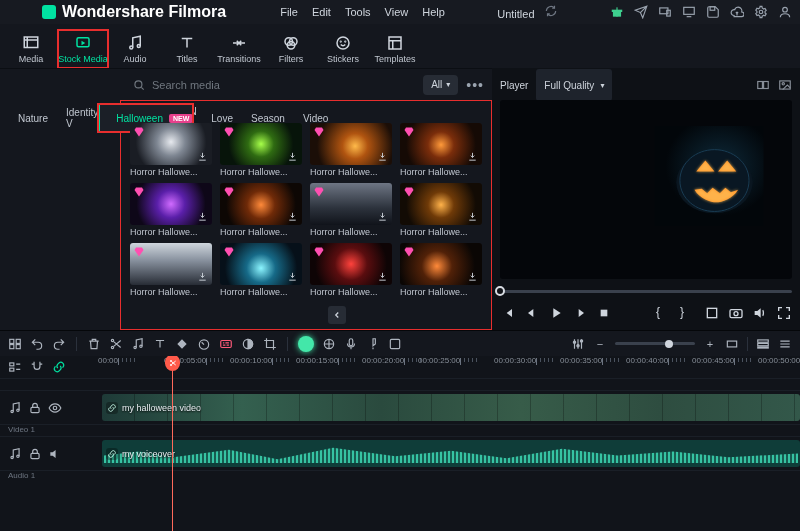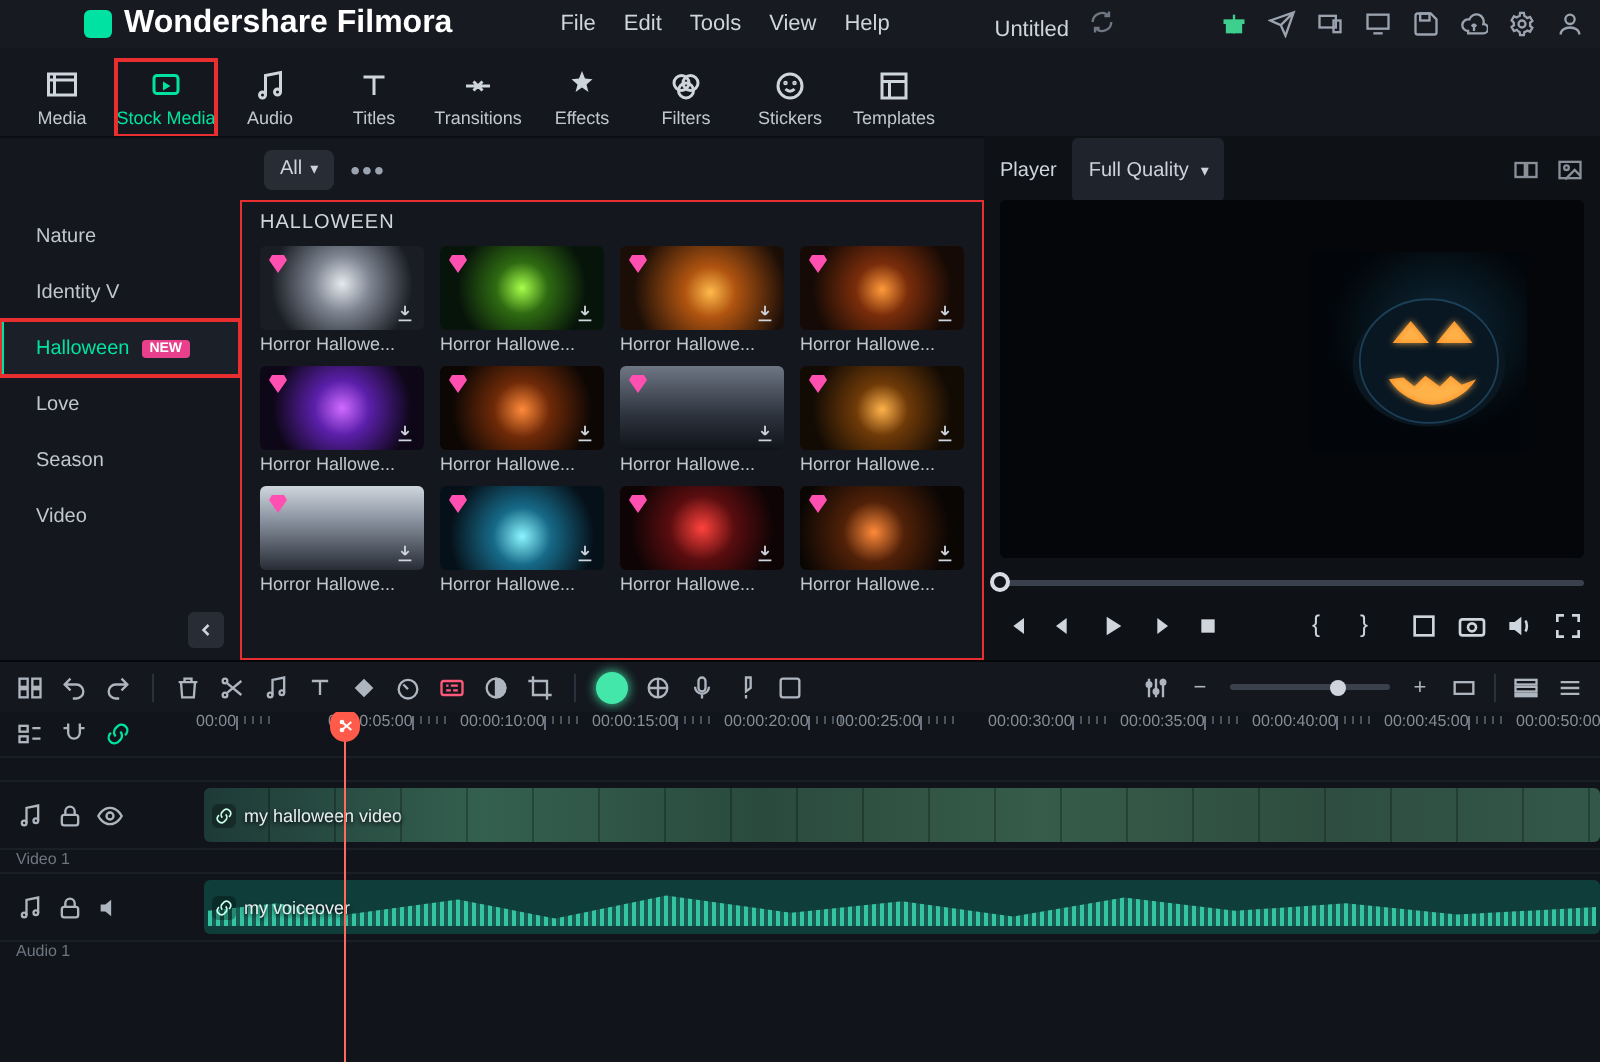--- a/index.html
+++ b/index.html
@@ -21,21 +21,21 @@
   .box-red { outline: 2px solid #e82e2e; outline-offset: -1px; }
 
   .main-split { display: flex; height: 262px; }
   .browser { width: 492px; background: #14171e; display: flex; flex-direction: column; }
   .browser-bar { height: 32px; display: flex; align-items: center; padding: 0 8px 0 132px; gap: 8px; border-top: 1px solid #0b0e13; }
   .search-field { flex: 1; height: 22px; display: flex; align-items: center; gap: 6px; color: #70777f; }
   .pill { height: 20px; background: #272c35; border-radius: 4px; display: inline-flex; align-items: center; padding: 0 8px; gap: 4px; font-size: 10px; cursor: pointer; }
   .dots { color: #9aa3af; font-size: 14px; letter-spacing: 1px; cursor: pointer; }
 
   .browser-body { flex: 1; display: flex; overflow: hidden; }
-  .sidebar { width: 120px; background: #14171e; padding: 4px 0; display: flex; flex-direction: column; position: relative; }
+  .sidebar { width: 120px; background: #14171e; padding: 4px 0; display: flex; flex-direction: row; position: relative; }
   .sidebar-item { height: 28px; display: flex; align-items: center; padding-left: 18px; font-size: 10px; color: #c1c7d0; position: relative; cursor: pointer; }
   .sidebar-item.active { color: #00e2a1; background: #1b1f27; border-left: 2px solid #00e2a1; padding-left: 16px; }
   .new-badge { display: inline-block; background: #e8408c; color: #fff; font-size: 7px; padding: 1px 4px; border-radius: 2px; margin-left: 6px; font-weight: bold; }
   .sidebar-footer { margin-top: auto; height: 22px; display: flex; align-items: center; justify-content: flex-end; padding-right: 8px; }
   .chev-left { width: 18px; height: 18px; background: #272c35; border-radius: 3px; display: flex; align-items: center; justify-content: center; color: #cfd5dd; cursor: pointer; }
 
   .grid-wrap { flex: 1; padding: 6px 10px; overflow: hidden; }
   .section-title { font-size: 10px; color: #cfd5dd; letter-spacing: 0.5px; margin-bottom: 6px; }
   .grid { display: grid; grid-template-columns: repeat(4, 1fr); gap: 6px 8px; }
   .card { display: flex; flex-direction: column; gap: 2px; }
@@ -227,28 +227,20 @@
     <div class="tab">
       <span class="tab-ico">
           <svg viewBox="0 0 24 24" fill="none" stroke="#cfd5dd" stroke-width="2">
             <path d="M4 12h8l-3-3m3 3-3 3M20 12h-8l3-3m-3 3 3 3"></path>
           </svg>
         </span>
       <span>Transitions</span>
     </div>
     <div class="tab">
       <span class="tab-ico">
-          <svg viewBox="0 0 24 24" fill="#cfd5dd">
-            <path d="M12 2l2 5 5 .5-4 3.5 1.3 5L12 13l-4.3 3 1.3-5-4-3.5L10 7l2-5Z"></path>
-          </svg>
-        </span>
-      <span>Effects</span>
-    </div>
-    <div class="tab">
-      <span class="tab-ico">
           <svg viewBox="0 0 24 24" fill="none" stroke="#cfd5dd" stroke-width="2">
             <circle cx="9" cy="10" r="5"></circle>
             <circle cx="15" cy="10" r="5"></circle>
             <circle cx="12" cy="15" r="5"></circle>
           </svg>
         </span>
       <span>Filters</span>
     </div>
     <div class="tab">
       <span class="tab-ico">
@@ -269,20 +261,29 @@
           </svg>
         </span>
       <span>Templates</span>
     </div>
   </div>
 
   <div class="main-split">
 
     <div class="browser">
       <div class="browser-bar">
+        <div class="search-field">
+          <span class="icon">
+              <svg viewBox="0 0 24 24" fill="none" stroke="#70777f" stroke-width="2">
+                <circle cx="11" cy="11" r="6"></circle>
+                <path d="m20 20-4-4"></path>
+              </svg>
+            </span>
+          <span style="color:#70777f">Search media</span>
+        </div>
         <div class="pill">
           <span>All</span>
           <span style="font-size:8px">▾</span>
         </div>
         <div class="dots">•••</div>
       </div>
 
       <div class="browser-body">
         <div class="sidebar">
           <div class="sidebar-item">

